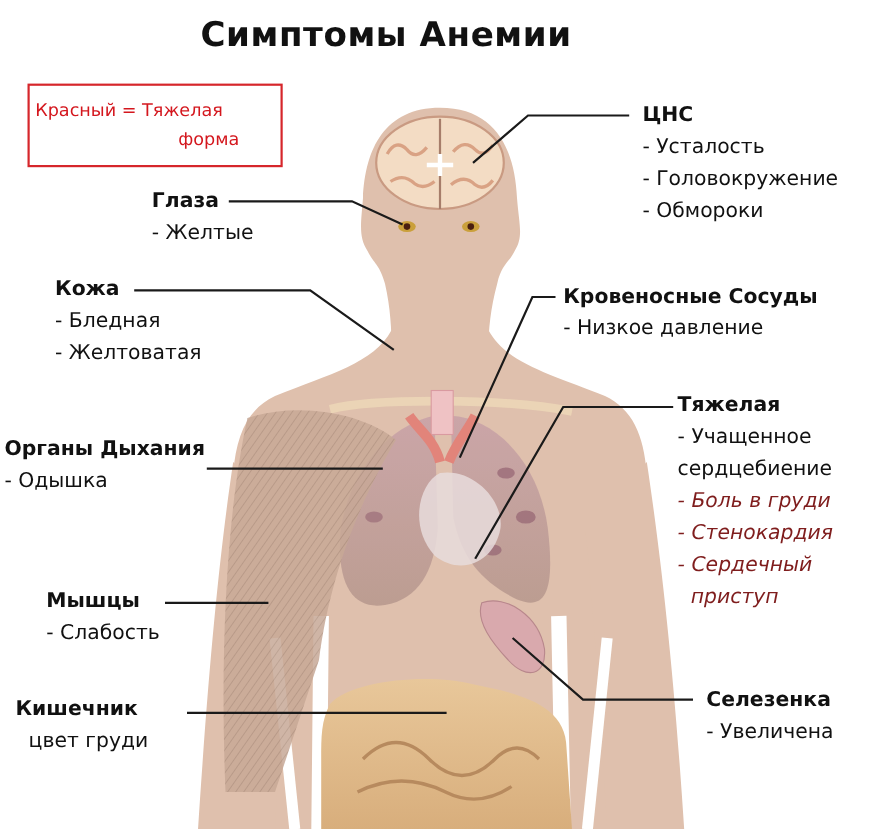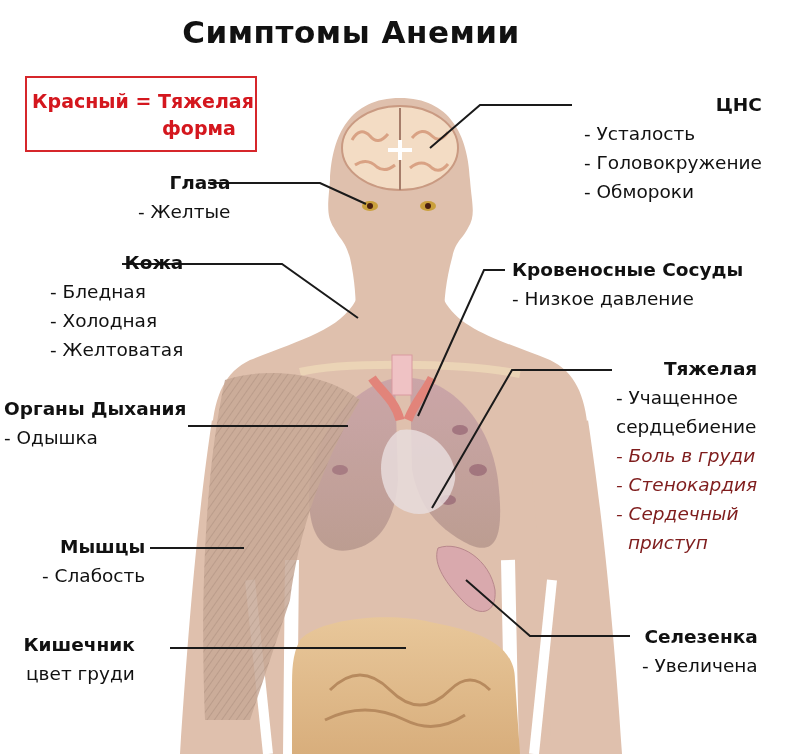--- a/index.html
+++ b/index.html
@@ -2,24 +2,24 @@
 <html><head>
 <meta charset="utf-8">
 <style>
   html, body { margin: 0; padding: 0; background: #ffffff; }
   body { width: 801px; height: 754px; position: relative; overflow: hidden;
          font-family: "DejaVu Sans", "Liberation Sans", sans-serif; color: #111; }
   .title { position: absolute; left: 0; width: 702px; top: 14px; text-align: center;
            font-size: 31px; font-weight: bold; letter-spacing: 0.5px; color: #111; }
   .legend-box { position: absolute; left: 25px; top: 76px; width: 232px; height: 76px;
                 border: 2px solid #d6262b; box-sizing: border-box; }
-  .legend-text { position: absolute; color: #d4171e; font-weight: bold; font-size: 19px; white-space: nowrap; }
+  .legend-text { position: absolute; color: #d4171e; font-weight: normal; font-size: 16px; white-space: nowrap; }
   svg.figure { position: absolute; left: 0; top: 0; }
   .lbl { position: absolute; white-space: nowrap; line-height: 29px; }
-  .lbl .head { font-weight: bold; font-size: 18.5px; display: block; text-align: right; }
+  .lbl .head { font-weight: bold; font-size: 18.5px; display: block; }
   .lbl .item { font-size: 18.5px; display: block; color: #111; }
   .lbl .item.severe { color: #7f1d1d; font-style: italic; }
 </style>
 </head>
 <body>
 
 <svg class="figure" width="801" height="754" viewBox="0 0 801 754">
   <defs>
     <linearGradient id="lungG" x1="0" y1="0" x2="0" y2="1">
       <stop offset="0" stop-color="#c9a3a8"></stop>
@@ -110,21 +110,20 @@
 <div class="legend-text" style="left:162px; top:117px;">форма</div>
 
 <div class="lbl" style="left:138px; top:168px;">
   <span class="head">Глаза</span>
   <span class="item">- Желтые</span>
 </div>
 
 <div class="lbl" style="left:50px; top:248px;">
   <span class="head">Кожа</span>
   <span class="item">- Бледная</span>
-  <span class="item">- Холодная</span>
   <span class="item">- Желтоватая</span>
 </div>
 
 <div class="lbl" style="left:4px; top:394px;">
   <span class="head">Органы Дыхания</span>
   <span class="item">- Одышка</span>
 </div>
 
 <div class="lbl" style="left:42px; top:532px;">
   <span class="head">Мышцы</span>

